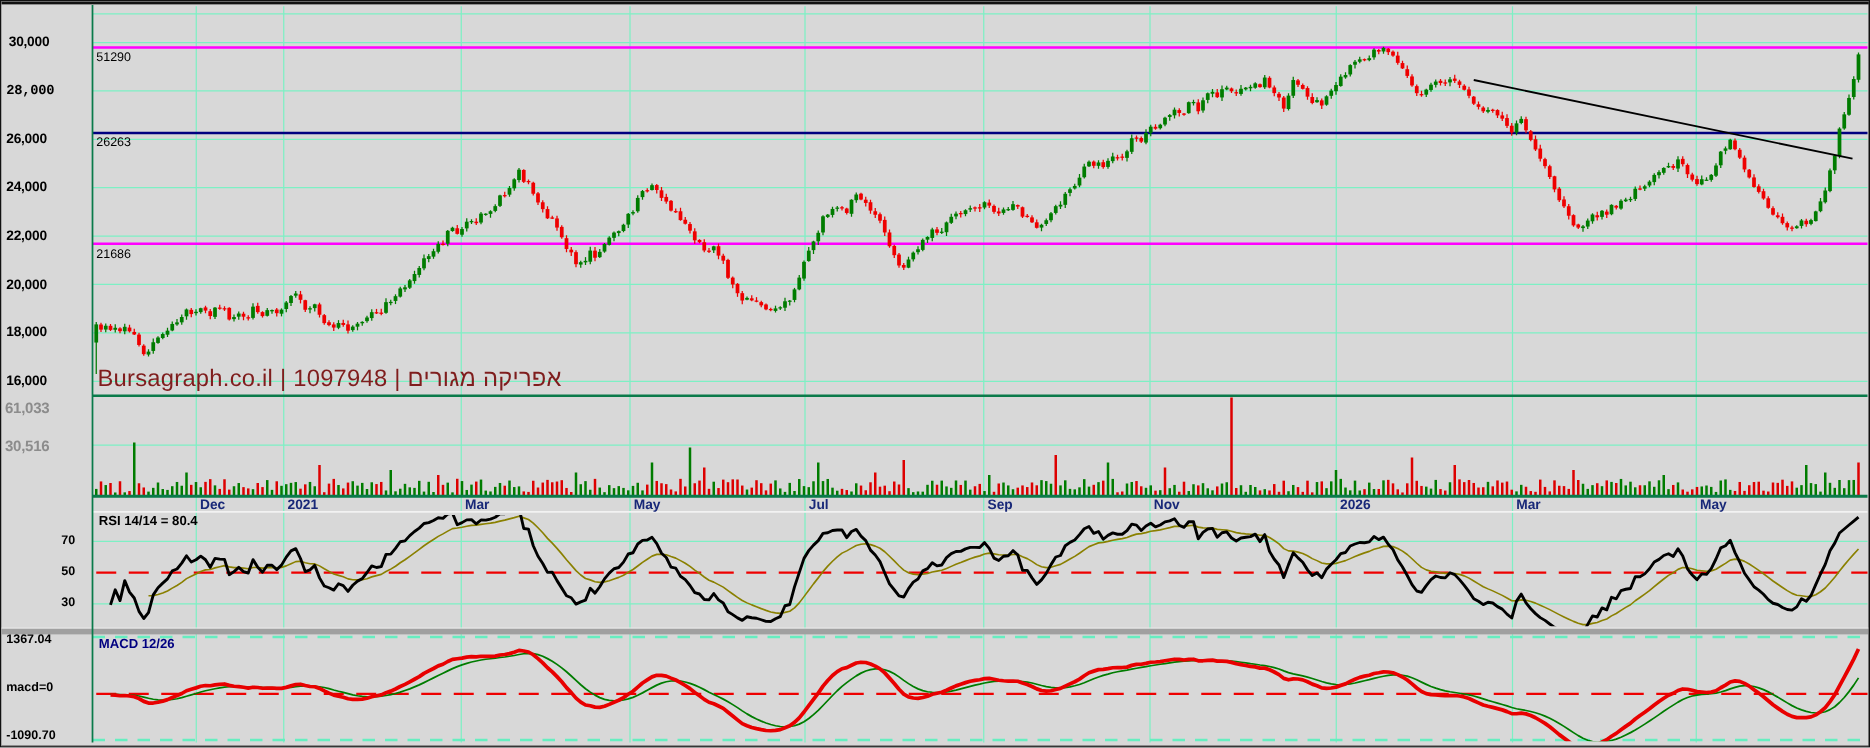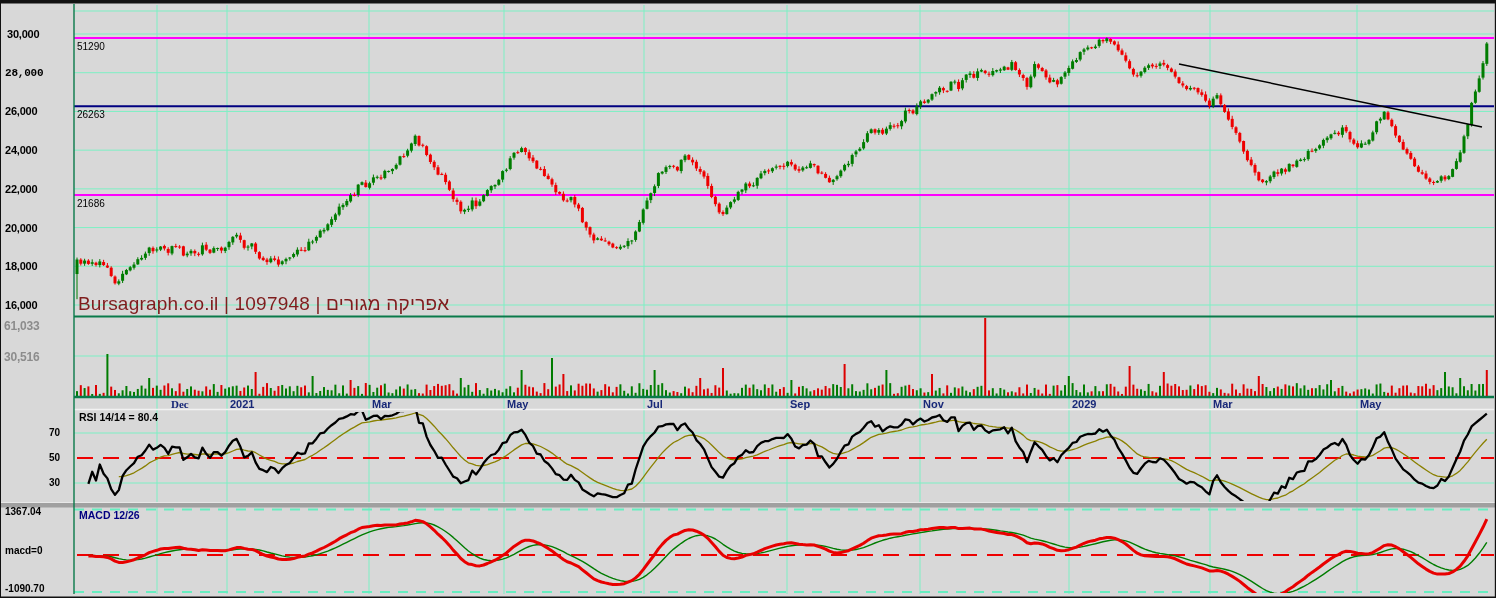--- a/index.html
+++ b/index.html
@@ -1210,28 +1210,28 @@
         <span class="axis-label" style="left: 6px; top: 27px;">30,000</span>
         <span class="axis-label" style="left: 4px; top: 65.7143px; font-family: Liberation Mono, monospace;">28,000</span>
         <span class="axis-label" style="left: 4px; top: 104.429px;">26,000</span>
         <span class="axis-label" style="left: 4px; top: 143.143px;">24,000</span>
         <span class="axis-label" style="left: 4px; top: 181.857px;">22,000</span>
         <span class="axis-label" style="left: 4px; top: 220.571px;">20,000</span>
         <span class="axis-label" style="left: 4px; top: 259.286px;">18,000</span>
         <span class="axis-label" style="left: 4px; top: 298px;">16,000</span>
         <span class="vol-label" style="left: 3px; top: 318px;">61,033</span>
         <span class="vol-label" style="left: 3px; top: 349px;">30,516</span>
-        <span class="month-label" style="left: 170px; top: 397px; font-family: Liberation Serif, serif;">Dec</span>
+        <span class="month-label" style="left: 159px; top: 397px;">Dec</span>
         <span class="month-label" style="left: 229px; top: 397px;">2021</span>
         <span class="month-label" style="left: 371px; top: 397px;">Mar</span>
         <span class="month-label" style="left: 506px; top: 397px;">May</span>
         <span class="month-label" style="left: 646px; top: 397px;">Jul</span>
         <span class="month-label" style="left: 789px; top: 397px;">Sep</span>
         <span class="month-label" style="left: 922px; top: 397px;">Nov</span>
-        <span class="month-label" style="left: 1071px; top: 397px;">2029</span>
+        <span class="month-label" style="left: 1071px; top: 397px;">2026</span>
         <span class="month-label" style="left: 1212px; top: 397px;">Mar</span>
         <span class="month-label" style="left: 1359px; top: 397px;">May</span>
         <span class="level-label" style="left: 6px; top: 426px;">70</span>
         <span class="level-label" style="left: 6px; top: 451px;">50</span>
         <span class="level-label" style="left: 6px; top: 476px;">30</span>
         <span class="hline-label" style="left: 76px; top: 40.0069px;">51290</span>
         <span class="hline-label" style="left: 76px; top: 108.338px;">26263</span>
         <span class="hline-label" style="left: 76px; top: 196.935px;">21686</span>
       </div>
   </div>

